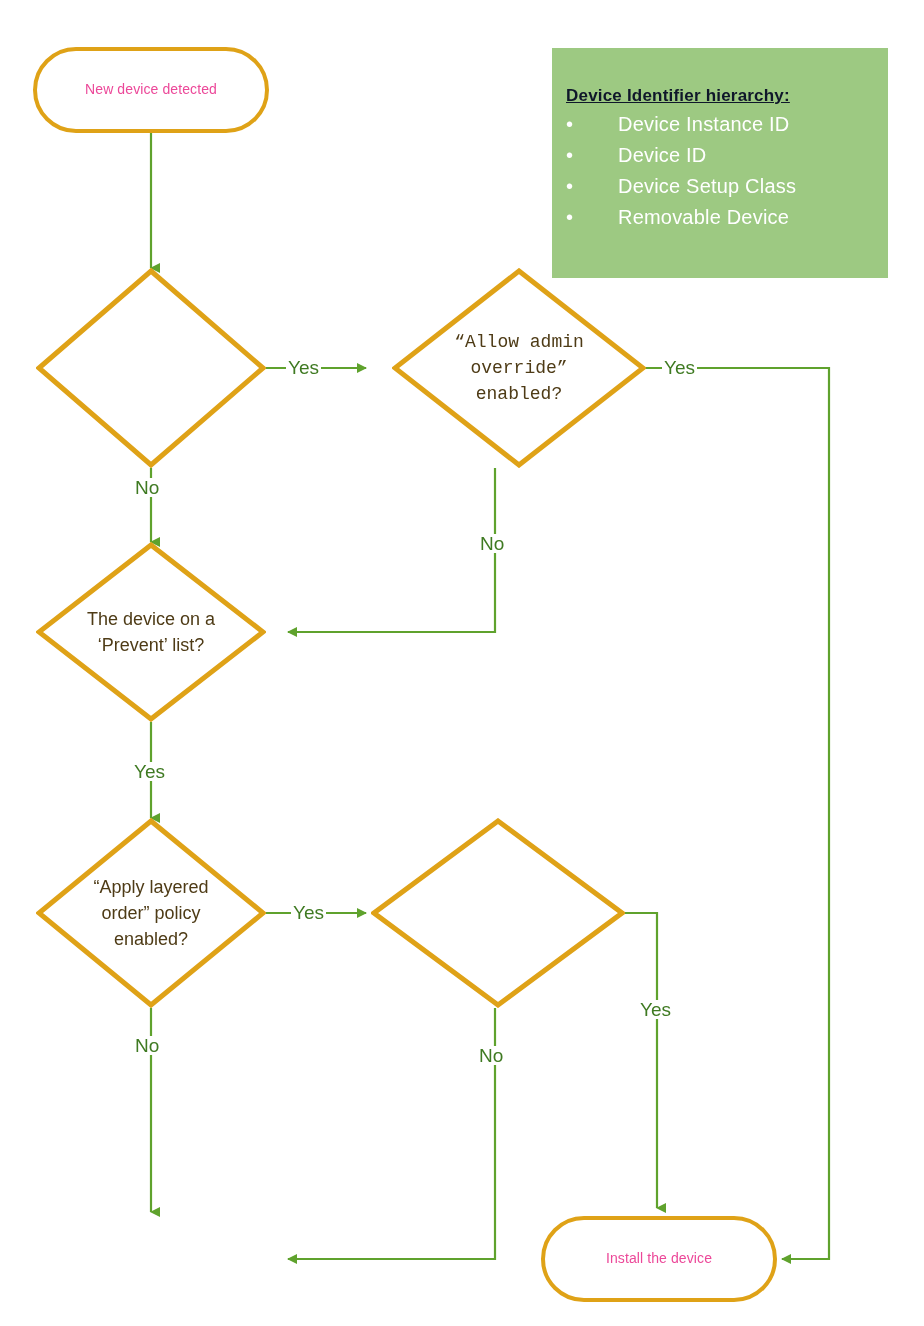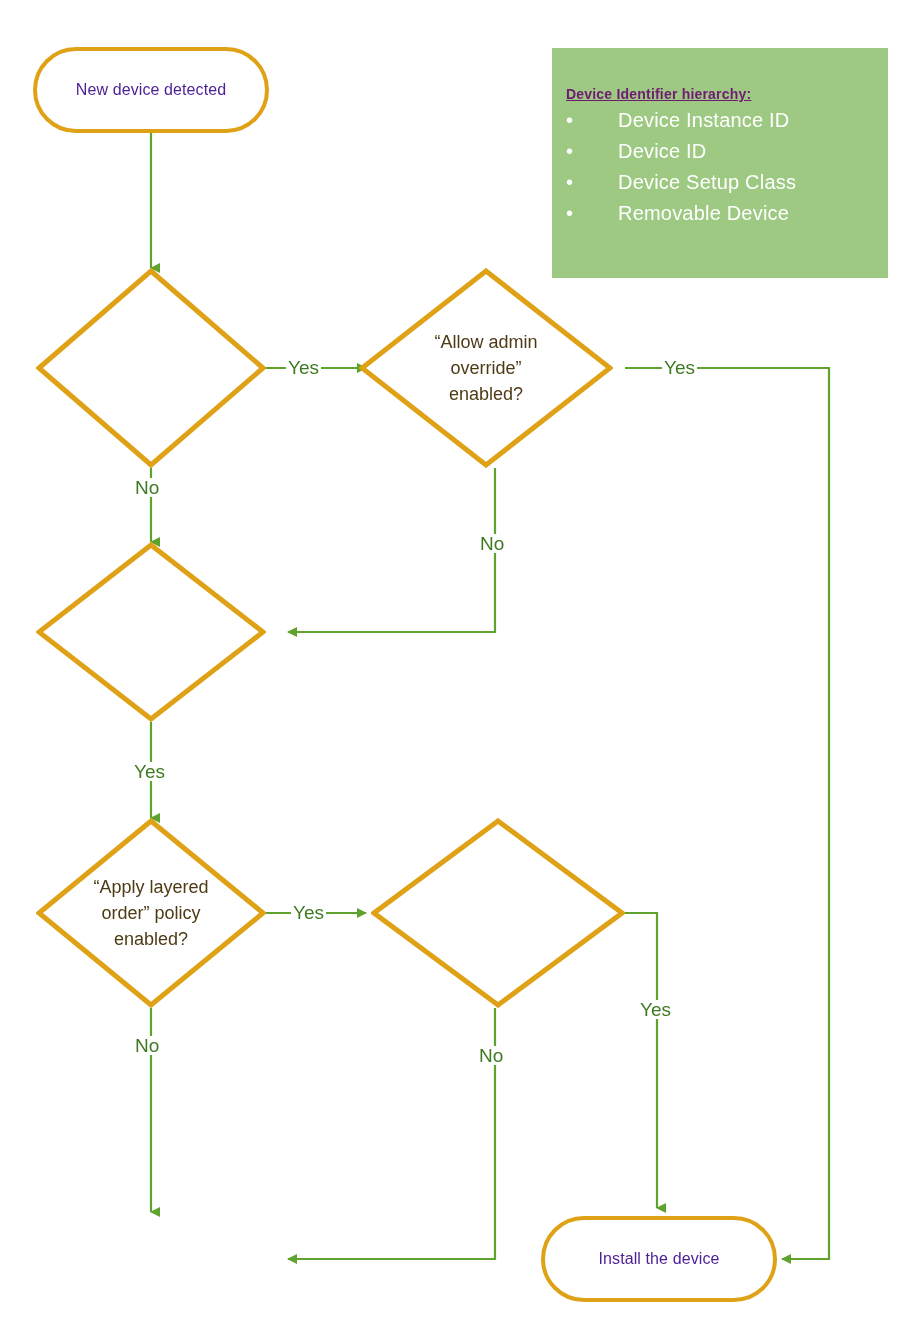--- a/index.html
+++ b/index.html
@@ -34,22 +34,22 @@
   .terminator {
     border: 4px solid #DFA217;
     border-radius: 999px;
     background: #ffffff;
     display: flex;
     align-items: center;
     justify-content: center;
     text-align: center;
   }
   .terminator .node-label {
-    color: #4c1d95;
-    font-size: 16px;
+    color: #ec4899;
+    font-size: 14px;
     line-height: 1.25;
     letter-spacing: .1px;
   }
 
   .decision {
     background: transparent;
   }
   .decision .diamond-svg {
     position: absolute;
     left: 0;
@@ -82,22 +82,22 @@
   }
 
   
   .legend {
     position: absolute;
     box-sizing: border-box;
     background: #9DC982;
     padding: 38px 0 0 0;
   }
   .legend-title {
-    color: #701a75;
-    font-size: 14px;
+    color: #0f172a;
+    font-size: 17px;
     font-weight: bold;
     text-decoration: underline;
     margin: 0 7px 3px 14px;
     letter-spacing: .2px;
   }
   .legend-list {
     list-style: none;
     margin: 0;
     padding: 0;
   }
@@ -163,33 +163,35 @@
   <div class="node terminator" style="left:33px; top:47px; width:236px; height:86px;">
     <span class="node-label">New device detected</span>
   </div>
 
   <div class="node decision" style="left:36px; top:268px; width:230px; height:200px;">
     <svg class="diamond-svg" viewBox="0 0 230 200" preserveAspectRatio="none" xmlns="http://www.w3.org/2000/svg">
       <polygon points="115,3 227,100 115,197 3,100" fill="#FFFFFF" stroke="#DFA217" stroke-width="5" stroke-linejoin="miter"></polygon>
     </svg>
   </div>
 
-  <div class="node decision" style="left:359px; top:268px; width:254px; height:200px;">
+  <div class="node decision" style="left:392px; top:268px; width:254px; height:200px;font-family:Liberation Mono, monospace;">
     <svg class="diamond-svg" viewBox="0 0 254 200" preserveAspectRatio="none" xmlns="http://www.w3.org/2000/svg">
       <polygon points="127,3 251,100 127,197 3,100" fill="#FFFFFF" stroke="#DFA217" stroke-width="5" stroke-linejoin="miter"></polygon>
     </svg>
     <span class="node-label">“Allow admin
 override”
 enabled?</span>
   </div>
 
   <div class="node decision" style="left:36px; top:542px; width:230px; height:180px;">
     <svg class="diamond-svg" viewBox="0 0 230 180" preserveAspectRatio="none" xmlns="http://www.w3.org/2000/svg">
       <polygon points="115,3 227,90 115,177 3,90" fill="#FFFFFF" stroke="#DFA217" stroke-width="5" stroke-linejoin="miter"></polygon>
     </svg>
+    <span class="node-label">The device on a
+‘Prevent’ list?</span>
   </div>
 
   <div class="node decision" style="left:36px; top:818px; width:230px; height:190px;">
     <svg class="diamond-svg" viewBox="0 0 230 190" preserveAspectRatio="none" xmlns="http://www.w3.org/2000/svg">
       <polygon points="115,3 227,95 115,187 3,95" fill="#FFFFFF" stroke="#DFA217" stroke-width="5" stroke-linejoin="miter"></polygon>
     </svg>
     <span class="node-label">“Apply layered
 order” policy
 enabled?</span>
   </div>

